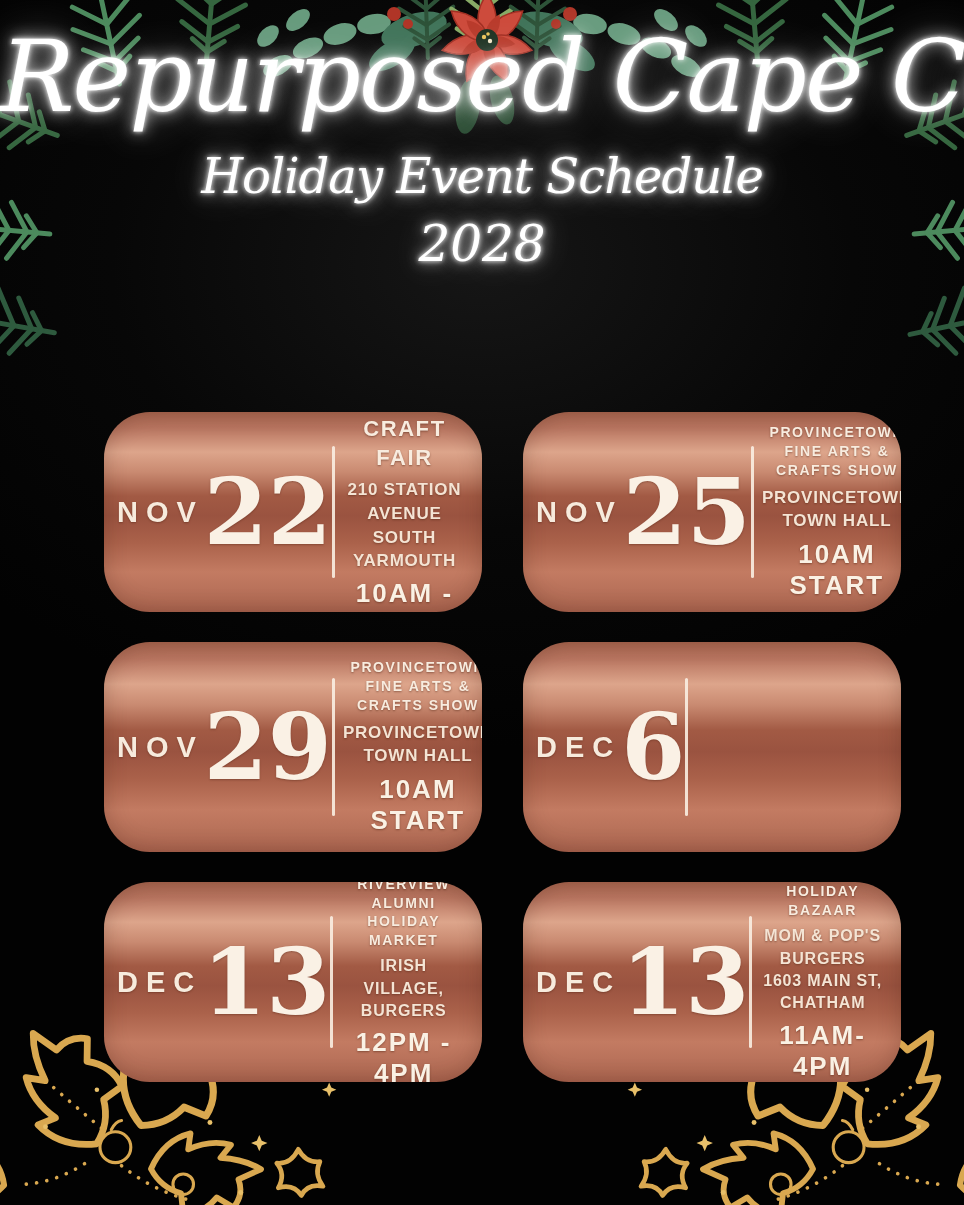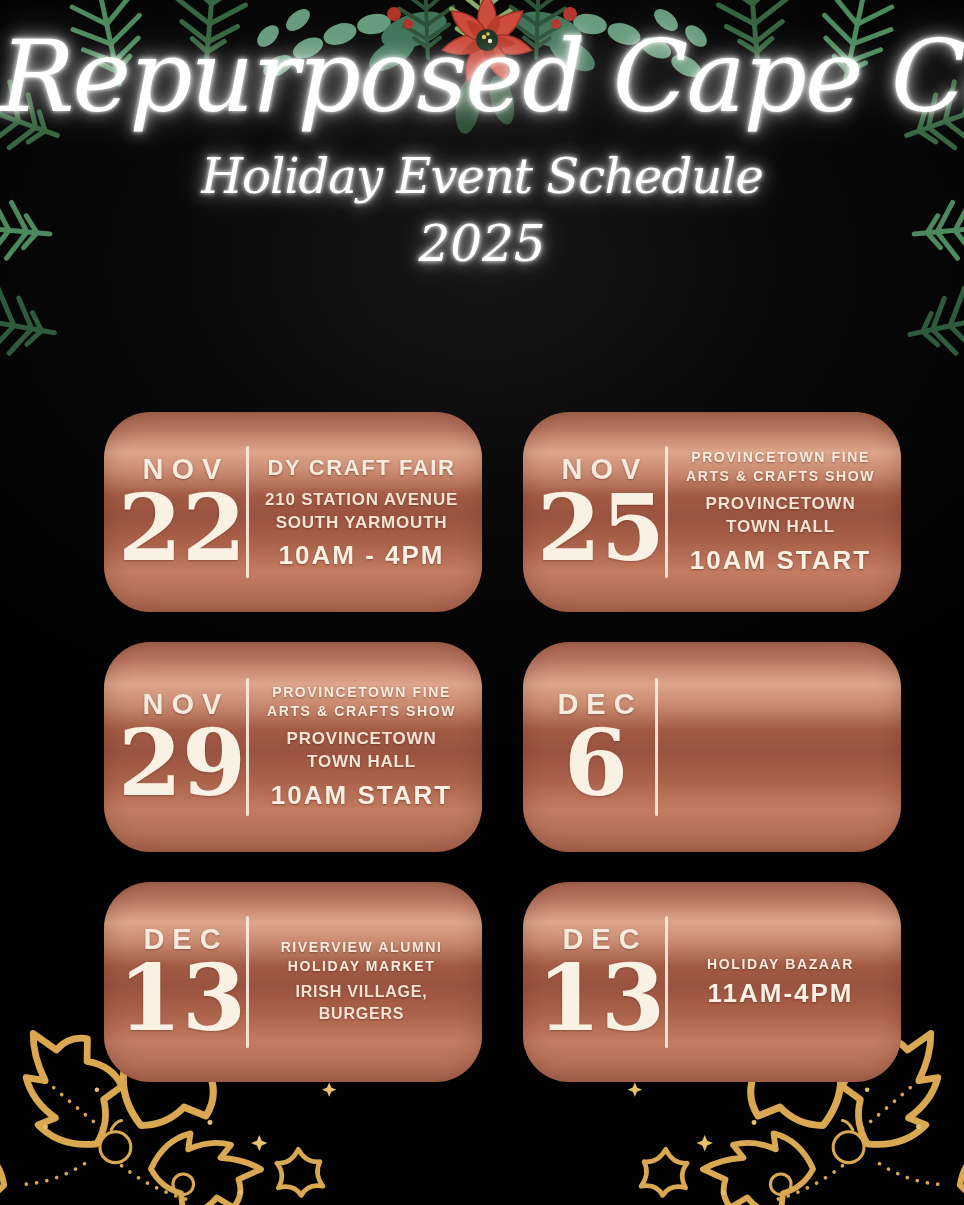--- a/index.html
+++ b/index.html
@@ -37,22 +37,22 @@
   }
   .event-card{
     display:flex; align-items:stretch; border-radius:46px; overflow:hidden;
     background:linear-gradient(180deg,
       #a96751 0%, #b87560 8%, #dda58b 20%, #c98a71 30%, #a25a44 42%,
       #9a5340 52%, #aa614a 65%, #c37b62 80%, #b56f58 92%, #aa6450 100%);
     box-shadow:inset 0 0 22px rgba(70,28,14,.28);
     color:#f6e8d9;
   }
   .card-date{
-    flex:0 0 132px; display:flex; flex-direction:column; align-items:center;
-    justify-content:center; padding-left:14px;
+    flex:0 0 132px; display:flex; flex-direction:row; align-items:center;
+    padding-left:5px;
   }
   .card-month{
     font-weight:700; font-size:29px; letter-spacing:8px; text-indent:8px;
     color:#f7ebdd; text-shadow:0 1px 2px rgba(80,35,20,.45);
   }
   .card-day{
     font-family:"DejaVu Serif", serif; font-weight:700; font-size:92px; line-height:.92;
     color:#faf1e5; text-shadow:0 1px 2px rgba(80,35,20,.4);
   }
   .card-divider{
@@ -212,21 +212,21 @@
       <circle r="11" fill="#1e3323"></circle>
       <circle cx="-3" cy="-3" r="2.2" fill="#e9c45c"></circle>
       <circle cx="3" cy="1" r="2.2" fill="#f2e8c9"></circle>
       <circle cx="1" cy="-6" r="1.8" fill="#e9c45c"></circle>
     </g>
   </svg>
 
   <header class="header">
     <div class="title">Repurposed Cape Cod</div>
     <div class="subtitle">Holiday Event Schedule</div>
-    <div class="year">2025</div>
+    <div class="year">2028</div>
   </header>
 
   <main class="events-grid">
 
     <article class="event-card">
       <div class="card-date">
         <span class="card-month">NOV</span>
         <span class="card-day">22</span>
       </div>
       <div class="card-divider"></div>
@@ -273,31 +273,33 @@
 
     <article class="event-card">
       <div class="card-date">
         <span class="card-month">DEC</span>
         <span class="card-day">13</span>
       </div>
       <div class="card-divider"></div>
       <div class="card-details">
         <div class="event-title">RIVERVIEW ALUMNI HOLIDAY MARKET</div>
         <div class="event-venue" style="font-size:16px">IRISH VILLAGE, BURGERS</div>
+        <div class="event-time">12PM - 4PM</div>
       </div>
     </article>
 
     <article class="event-card">
       <div class="card-date">
         <span class="card-month">DEC</span>
         <span class="card-day">13</span>
       </div>
       <div class="card-divider"></div>
       <div class="card-details">
         <div class="event-title">HOLIDAY BAZAAR</div>
+        <div class="event-venue" style="font-size:16px">MOM &amp; POP'S BURGERS 1603 MAIN ST, CHATHAM</div>
         <div class="event-time">11AM-4PM</div>
       </div>
     </article>
 
   </main>
 
   <svg class="deco" style="left:-10px; bottom:-8px; width:370px; height:185px" viewBox="0 0 360 180">
       <use href="#gold-holly"></use>
     </svg>
   <svg class="deco" style="right:-10px; bottom:-8px; width:370px; height:185px; transform:scaleX(-1)" viewBox="0 0 360 180">

